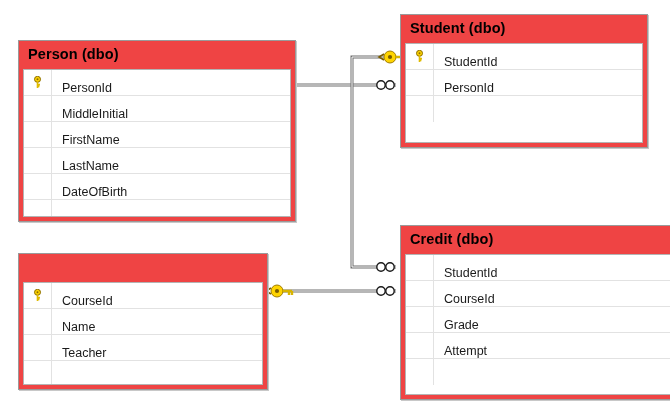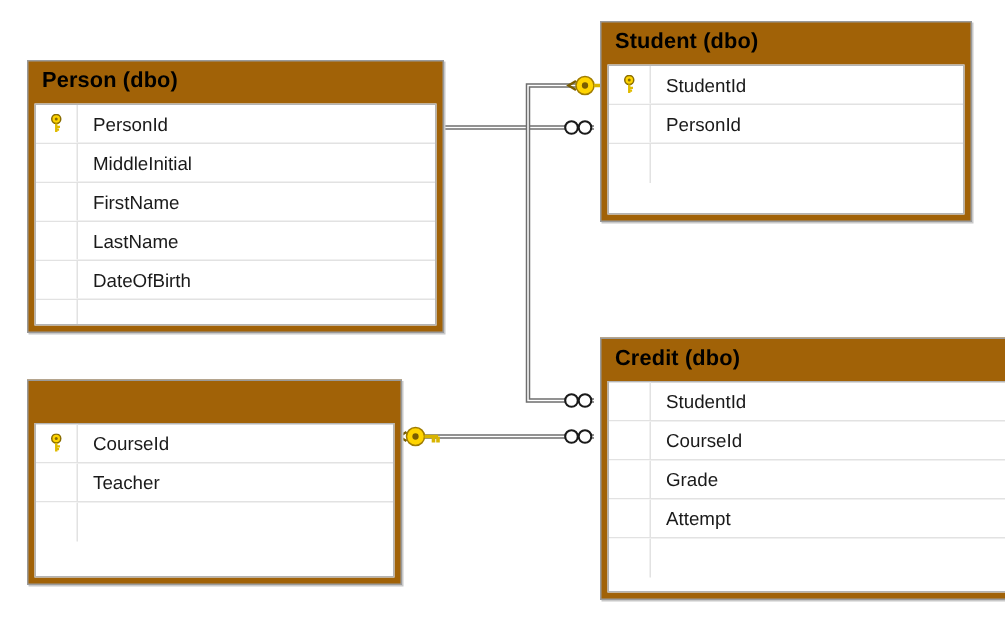--- a/index.html
+++ b/index.html
@@ -6,21 +6,21 @@
   body{
     width:670px;height:420px;position:relative;overflow:hidden;
     background:#ffffff;
     font-family:"Liberation Sans", sans-serif;
   }
   #canvas{position:absolute;left:0;top:0;width:670px;height:420px;}
 
   
   .table-box{
     position:absolute;
-    background:#a16207;
+    background:#ef4444;
     border:1px solid #9a9a9a;
     box-shadow:1px 1px 0 #c8c8c8;
     box-sizing:border-box;
     z-index:5;
   }
   .table-title{
     font-size:14.5px;
     font-weight:bold;
     color:#000000;
     padding:5px 0 4px 9px;
@@ -36,21 +36,21 @@
     border:1px solid #b4b4b4;
     box-sizing:border-box;
     overflow:hidden;
   }
   .row{
     position:relative;
     height:26px;
     border-bottom:1px solid #e2e2e2;
     box-sizing:border-box;
     display:flex;
-    align-items:center;
+    align-items:flex-end;
   }
   .row.blank{border-bottom:none;}
   .gutter{
     width:28px;
     min-width:28px;
     height:100%;
     border-right:1px solid #e2e2e2;
     box-sizing:border-box;
     display:flex;
     align-items:center;
@@ -191,20 +191,24 @@
           <svg class="key-icon" viewBox="0 0 13 13">
             <circle cx="6.5" cy="3.3" r="3" fill="#ffd400" stroke="#8a6d00" stroke-width="1"></circle>
             <circle cx="6.5" cy="3.3" r="1" fill="#8a6d00"></circle>
             <path d="M6.5 6.3 L6.5 12 M6.5 8.6 L9 8.6 M6.5 10.4 L8.4 10.4" stroke="#e0bb00" stroke-width="1.6" fill="none"></path>
           </svg>
         </div>
         <div class="col-name">CourseId</div>
       </div>
       <div class="row">
         <div class="gutter"></div>
+        <div class="col-name">Name</div>
+      </div>
+      <div class="row">
+        <div class="gutter"></div>
         <div class="col-name">Teacher</div>
       </div>
       <div class="row blank">
         <div class="gutter"></div>
         <div class="col-name"></div>
       </div>
     </div>
   </div>
 
   <div class="table-box" style="left:400px;top:225px;width:285px;height:175px;">

